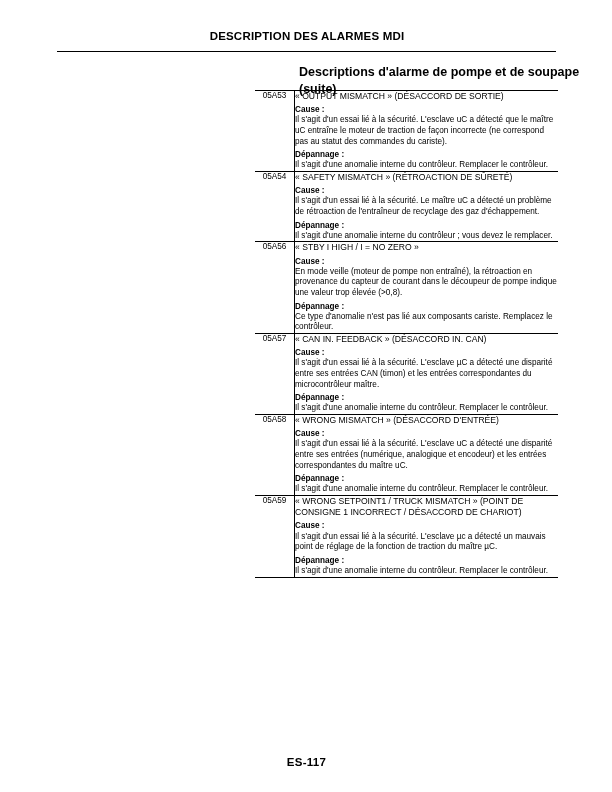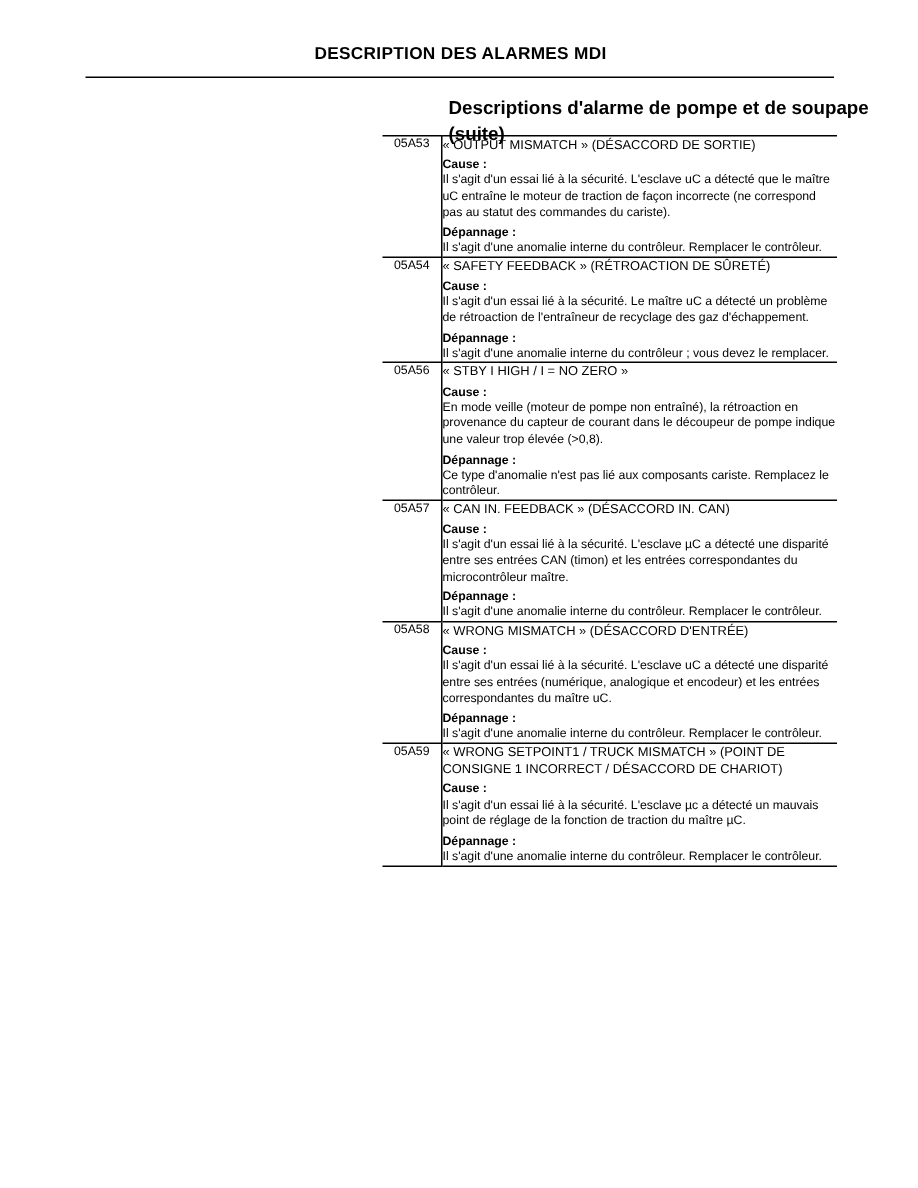--- a/index.html
+++ b/index.html
@@ -147,21 +147,21 @@
           <p class="sub-label">Cause :</p>
           <p class="body-text">Il s'agit d'un essai lié à la sécurité. L'esclave uC a détecté que le maître uC entraîne le moteur de traction de façon incorrecte (ne correspond pas au statut des commandes du cariste).</p>
           <p class="sub-label">Dépannage :</p>
           <p class="body-text">Il s'agit d'une anomalie interne du contrôleur. Remplacer le contrôleur.</p>
         </td>
       </tr>
 
       <tr class="alarm-row">
         <td class="code-cell">05A54</td>
         <td class="desc-cell">
-          <p class="alarm-title">« SAFETY FEEDBACK » (RÉTROACTION DE SÛRETÉ)</p>
+          <p class="alarm-title">« SAFETY MISMATCH » (RÉTROACTION DE SÛRETÉ)</p>
           <p class="sub-label">Cause :</p>
           <p class="body-text">Il s'agit d'un essai lié à la sécurité. Le maître uC a détecté un problème de rétroaction de l'entraîneur de recyclage des gaz d'échappement.</p>
           <p class="sub-label">Dépannage :</p>
           <p class="body-text">Il s'agit d'une anomalie interne du contrôleur ; vous devez le remplacer.</p>
         </td>
       </tr>
 
       <tr class="alarm-row">
         <td class="code-cell">05A56</td>
         <td class="desc-cell">
@@ -207,14 +207,17 @@
       </tr>
 
       <tr class="table-bottom">
         <td></td>
         <td></td>
       </tr>
 
     </tbody>
   </table>
 
+  <div class="footer">
+    <span class="folio">ES-117</span>
+  </div>
 
 </div>
 
 </body></html>

